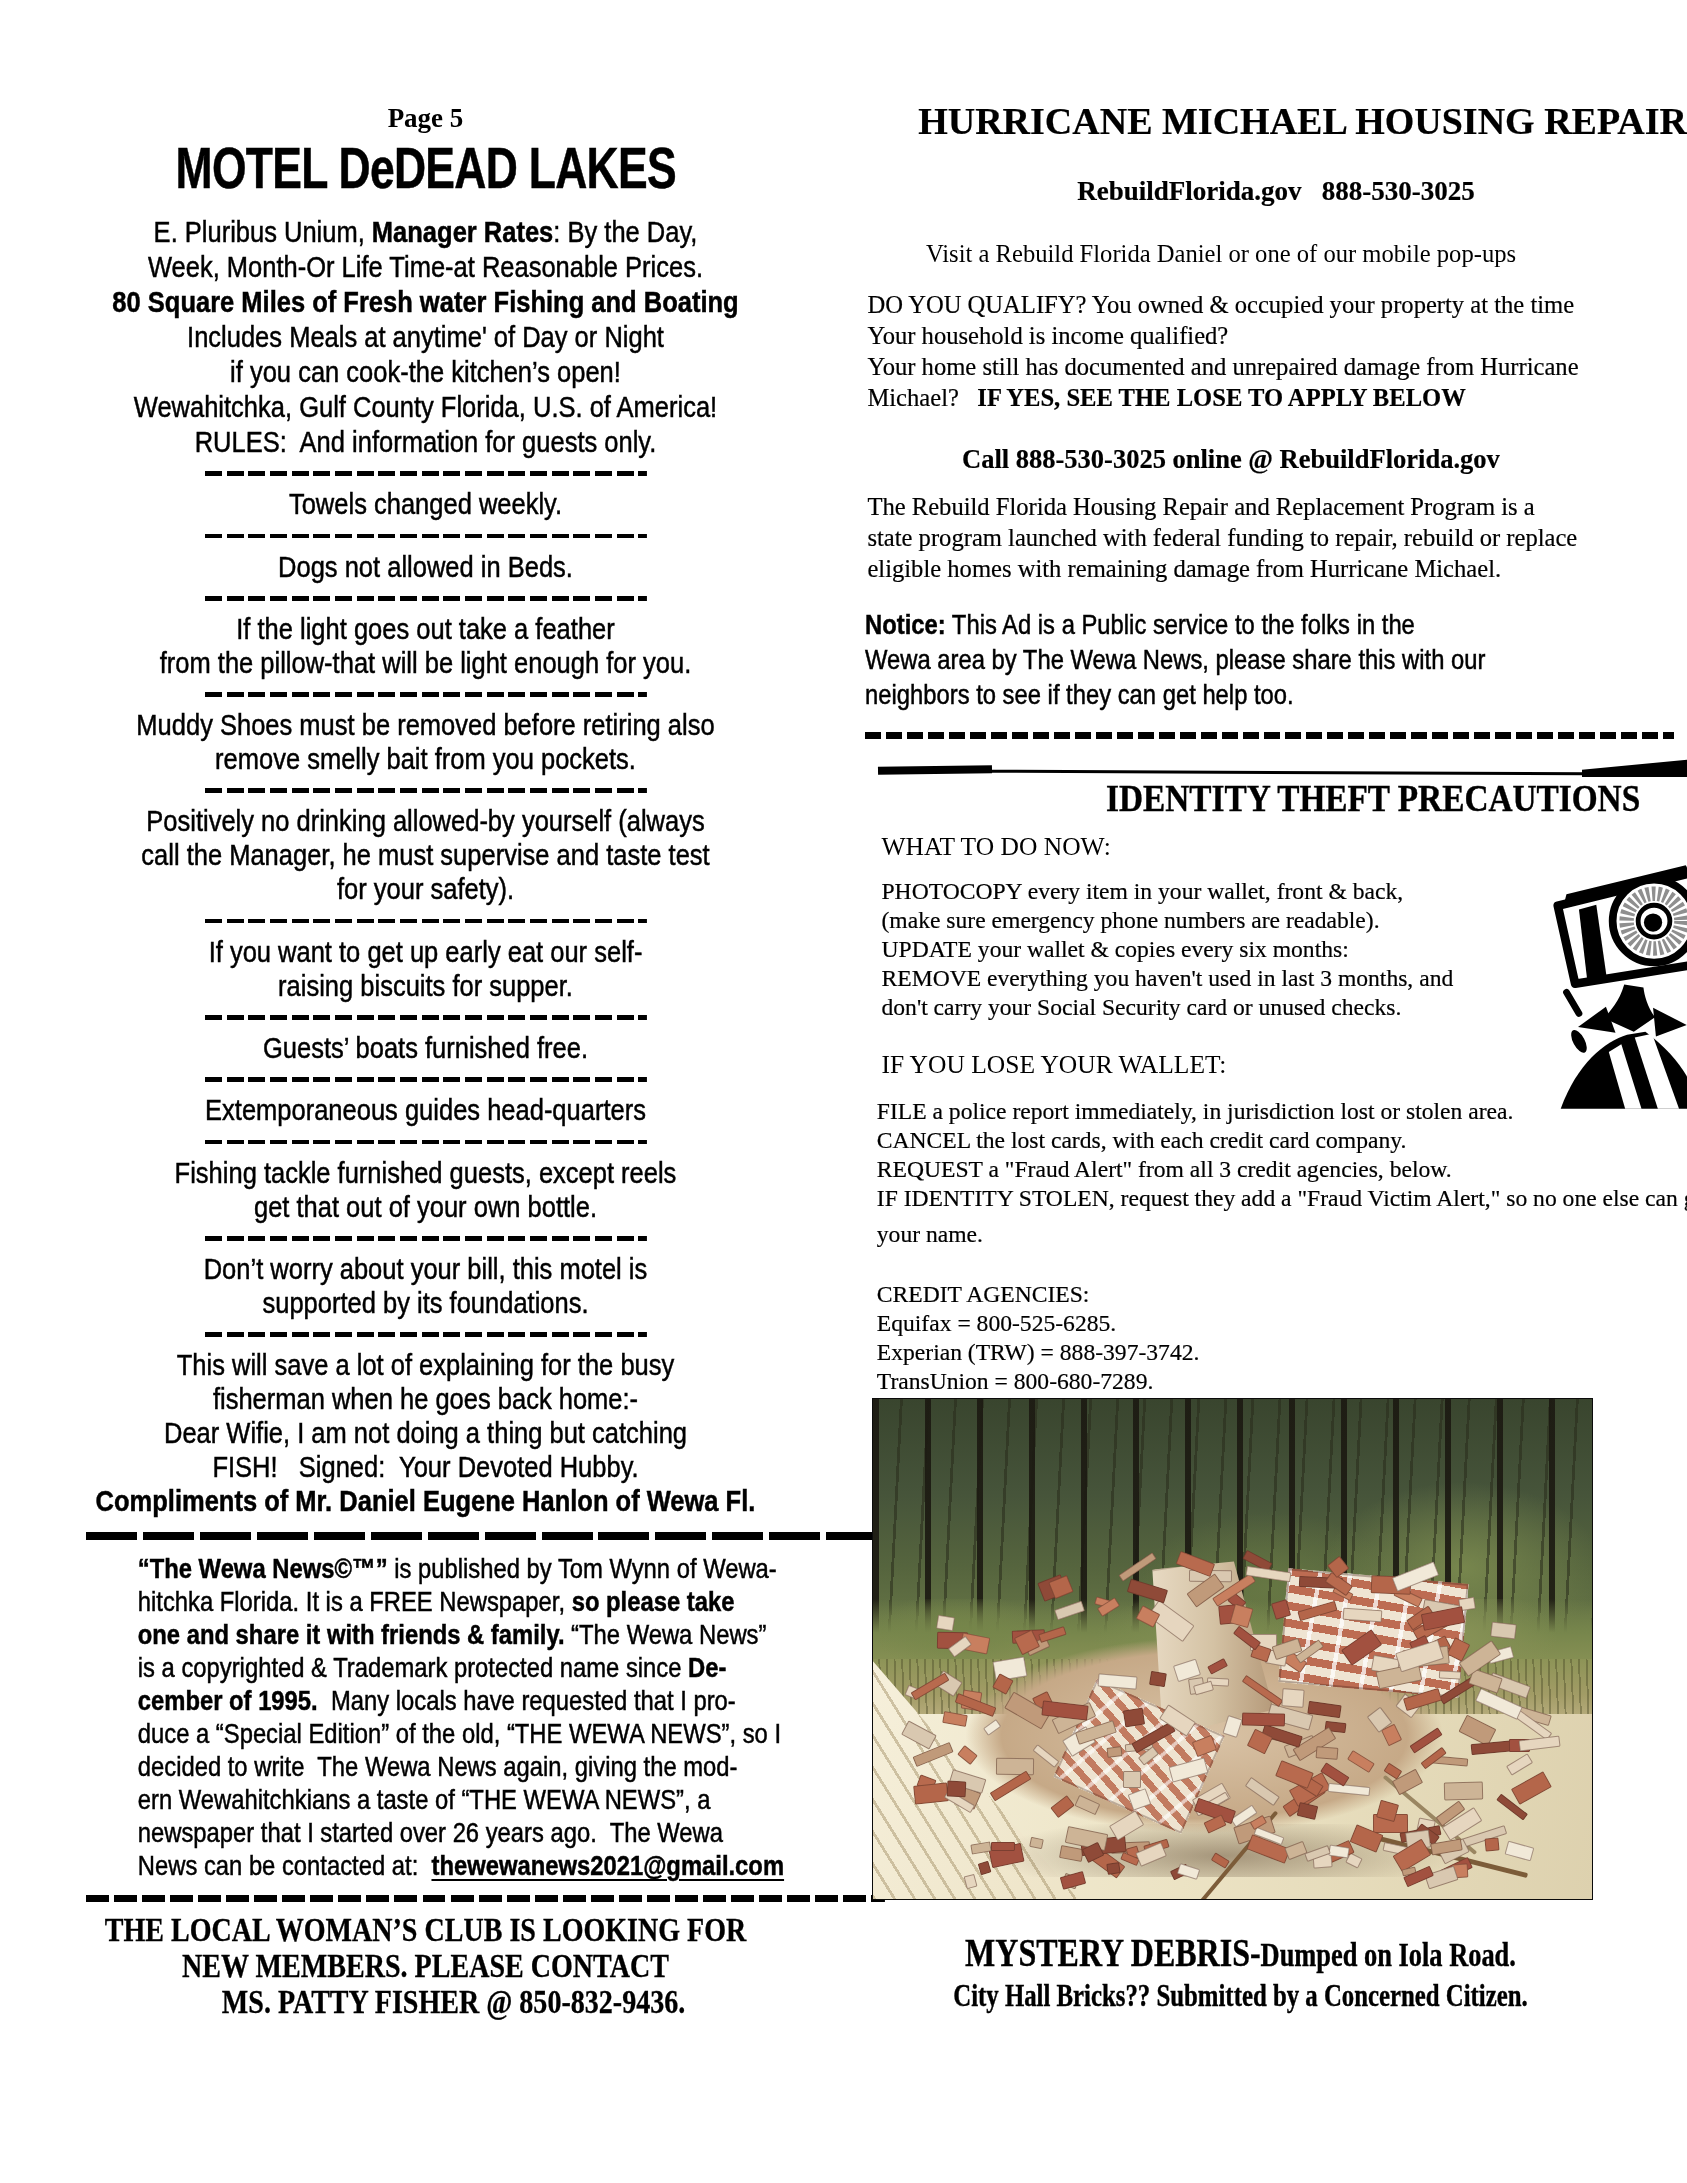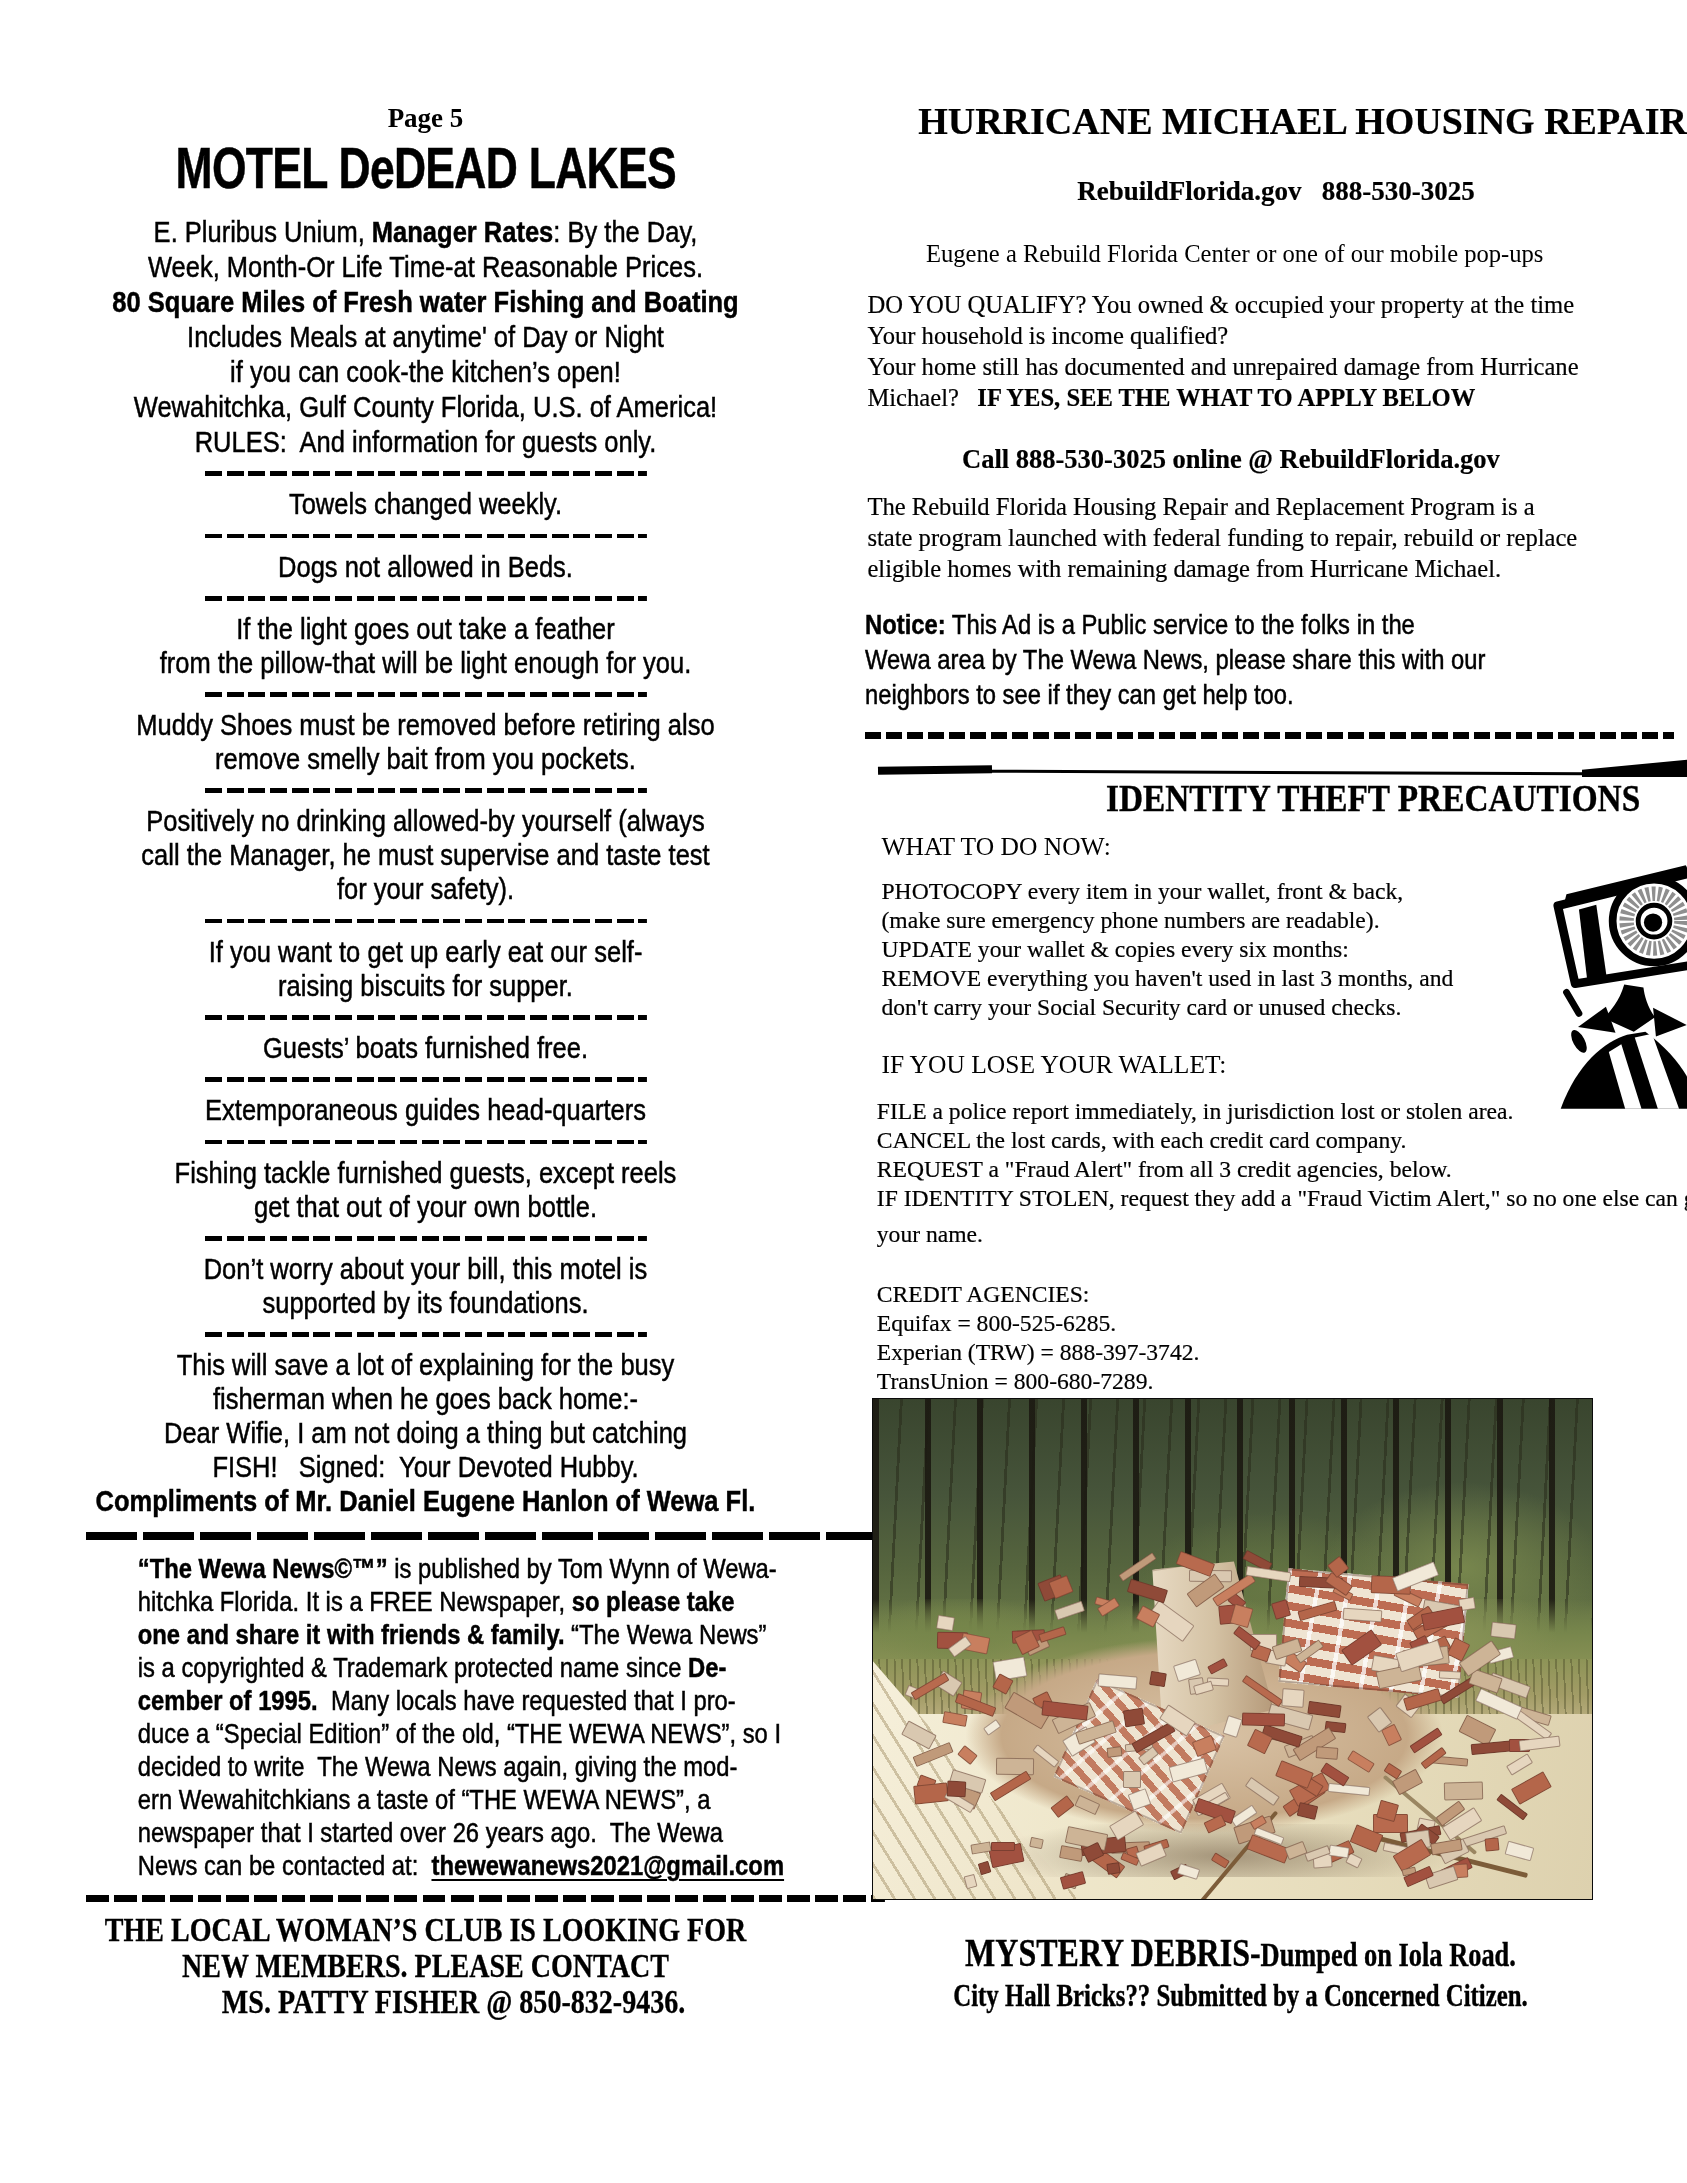--- a/index.html
+++ b/index.html
@@ -186,27 +186,27 @@
       <div class="line c3">MS. PATTY FISHER @ 850-832-9436.</div>
     </div>
   </div>
 </div>
 
 <div class="right-col">
   <div class="h1">
     <div class="hline">HURRICANE MICHAEL HOUSING REPAIR</div>
   </div>
   <div class="contact">RebuildFlorida.gov   888-530-3025</div>
-  <div class="visit">Eugene a Rebuild Florida Center or one of our mobile pop-ups</div>
+  <div class="visit">Visit a Rebuild Florida Daniel or one of our mobile pop-ups</div>
 
   <div class="qualify stroke05">
     <div class="line">DO YOU QUALIFY? You owned &amp; occupied your property at the time</div>
     <div class="line">Your household is income qualified?</div>
     <div class="line">Your home still has documented and unrepaired damage from Hurricane</div>
-    <div class="line"><span>Michael?   </span><span class="b">IF YES, SEE THE WHAT TO APPLY BELOW</span></div>
+    <div class="line"><span>Michael?   </span><span class="b">IF YES, SEE THE LOSE TO APPLY BELOW</span></div>
   </div>
   <div class="call">Call 888-530-3025 online @ RebuildFlorida.gov</div>
 
   <div class="program stroke05">
     <div class="line">The Rebuild Florida Housing Repair and Replacement Program is a</div>
     <div class="line">state program launched with federal funding to repair, rebuild or replace</div>
     <div class="line">eligible homes with remaining damage from Hurricane Michael.</div>
   </div>
 
   <div class="notice cond-l stroke1 sans">

